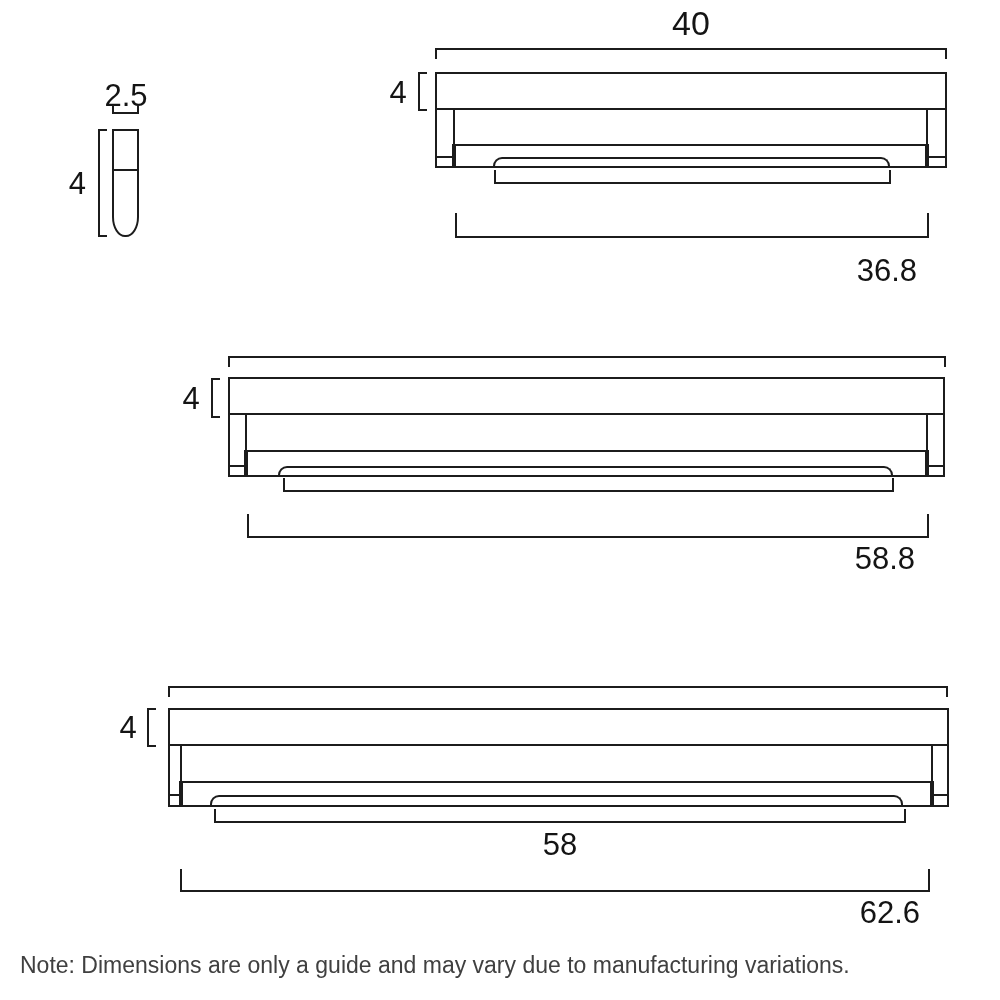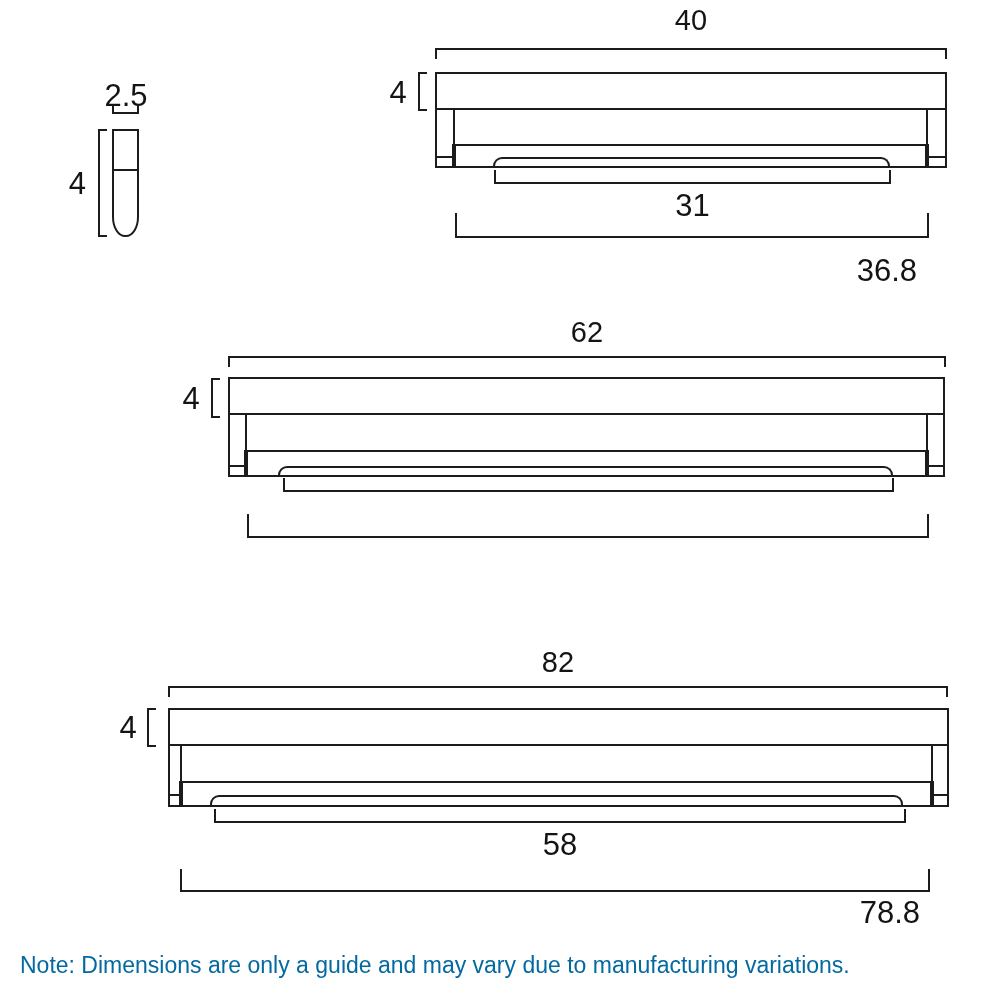--- a/index.html
+++ b/index.html
@@ -10,23 +10,23 @@
   .ln  { position:absolute; background:#1c1c1c; }
   .h   { height:2px; }
   .v   { width:2px; }
   .thick { width:4px; }
   .box { position:absolute; box-sizing:border-box; border:2px solid #1c1c1c; background:transparent; }
   .bar { position:absolute; box-sizing:border-box; border:2px solid #1c1c1c; border-bottom:none; border-radius:9px 9px 0 0; background:transparent; }
   .profile { position:absolute; box-sizing:border-box; border:2.5px solid #1c1c1c;
              border-radius:0 0 13px 13px / 0 0 20px 20px; background:transparent; }
   .lbl { position:absolute; color:#141414; text-align:center; white-space:nowrap; line-height:1.1; }
   .num { font-size:31px; }
-  .big { font-size:29px; }
+  .big { font-size:34px; }
   .right { text-align:right; }
-  .note { position:absolute; font-size:23px; color:#0369a1; white-space:nowrap; }
+  .note { position:absolute; font-size:23px; color:#404040; white-space:nowrap; }
 </style>
 </head>
 <body>
 
 <div id="canvas">
 
   <div class="lbl num" style="left:96px;top:79px;width:60px;">2.5</div>
   <div class="ln h" style="left:112px;top:112px;width:27px;"></div>
   <div class="ln v" style="left:112px;top:105px;height:9px;"></div>
   <div class="ln v" style="left:137px;top:105px;height:9px;"></div>
@@ -56,28 +56,26 @@
   <div class="ln v" style="left:926px;top:110px;height:58px;"></div>
   <div class="ln thick" style="left:925px;top:144px;height:24px;"></div>
   <div class="ln h" style="left:455px;top:144px;width:472px;"></div>
   <div class="ln h" style="left:437px;top:156px;width:17px;"></div>
   <div class="ln h" style="left:928px;top:156px;width:17px;"></div>
   <div class="bar" style="left:493px;top:157px;width:397px;height:11px;"></div>
 
   <div class="ln h" style="left:494px;top:182px;width:397px;"></div>
   <div class="ln v" style="left:494px;top:170px;height:13px;"></div>
   <div class="ln v" style="left:889px;top:170px;height:13px;"></div>
-  <div class="lbl num" style="left:494px;top:189px;width:397px;">31</div>
 
   <div class="ln h" style="left:455px;top:236px;width:474px;"></div>
   <div class="ln v" style="left:455px;top:213px;height:24px;"></div>
   <div class="ln v" style="left:927px;top:213px;height:24px;"></div>
   <div class="lbl num right" style="left:700px;top:254px;width:217px;">36.8</div>
 
-  <div class="lbl big" style="left:228px;top:317px;width:718px;">62</div>
   <div class="ln h" style="left:228px;top:356px;width:718px;"></div>
   <div class="ln v" style="left:228px;top:356px;height:11px;"></div>
   <div class="ln v" style="left:944px;top:356px;height:11px;"></div>
 
   <div class="ln v" style="left:211px;top:378px;height:40px;"></div>
   <div class="ln h" style="left:211px;top:378px;width:9px;"></div>
   <div class="ln h" style="left:211px;top:416px;width:9px;"></div>
   <div class="lbl num" style="left:172px;top:382px;width:38px;">4</div>
 
   <div class="box" style="left:228px;top:377px;width:717px;height:100px;"></div>
@@ -91,22 +89,22 @@
   <div class="ln h" style="left:928px;top:465px;width:15px;"></div>
   <div class="bar" style="left:278px;top:466px;width:615px;height:11px;"></div>
 
   <div class="ln h" style="left:283px;top:490px;width:611px;"></div>
   <div class="ln v" style="left:283px;top:478px;height:13px;"></div>
   <div class="ln v" style="left:892px;top:478px;height:13px;"></div>
 
   <div class="ln h" style="left:247px;top:536px;width:682px;"></div>
   <div class="ln v" style="left:247px;top:514px;height:23px;"></div>
   <div class="ln v" style="left:927px;top:514px;height:23px;"></div>
+  <div class="lbl num right" style="left:698px;top:542px;width:217px;">58.8</div>
 
-  <div class="lbl big" style="left:168px;top:647px;width:780px;">82</div>
   <div class="ln h" style="left:168px;top:686px;width:780px;"></div>
   <div class="ln v" style="left:168px;top:686px;height:11px;"></div>
   <div class="ln v" style="left:946px;top:686px;height:11px;"></div>
 
   <div class="ln v" style="left:147px;top:708px;height:39px;"></div>
   <div class="ln h" style="left:147px;top:708px;width:9px;"></div>
   <div class="ln h" style="left:147px;top:745px;width:9px;"></div>
   <div class="lbl num" style="left:109px;top:711px;width:38px;">4</div>
 
   <div class="box" style="left:168px;top:708px;width:781px;height:99px;"></div>
@@ -121,17 +119,17 @@
   <div class="bar" style="left:210px;top:795px;width:693px;height:12px;"></div>
 
   <div class="ln h" style="left:214px;top:821px;width:692px;"></div>
   <div class="ln v" style="left:214px;top:809px;height:13px;"></div>
   <div class="ln v" style="left:904px;top:809px;height:13px;"></div>
   <div class="lbl num" style="left:214px;top:828px;width:692px;">58</div>
 
   <div class="ln h" style="left:180px;top:890px;width:750px;"></div>
   <div class="ln v" style="left:180px;top:869px;height:22px;"></div>
   <div class="ln v" style="left:928px;top:869px;height:22px;"></div>
-  <div class="lbl num right" style="left:703px;top:896px;width:217px;">78.8</div>
+  <div class="lbl num right" style="left:703px;top:896px;width:217px;">62.6</div>
 
   <div class="note" style="left:20px;top:952px;">Note: Dimensions are only a guide and may vary due to manufacturing variations.</div>
 
 </div>
 
 </body></html>

